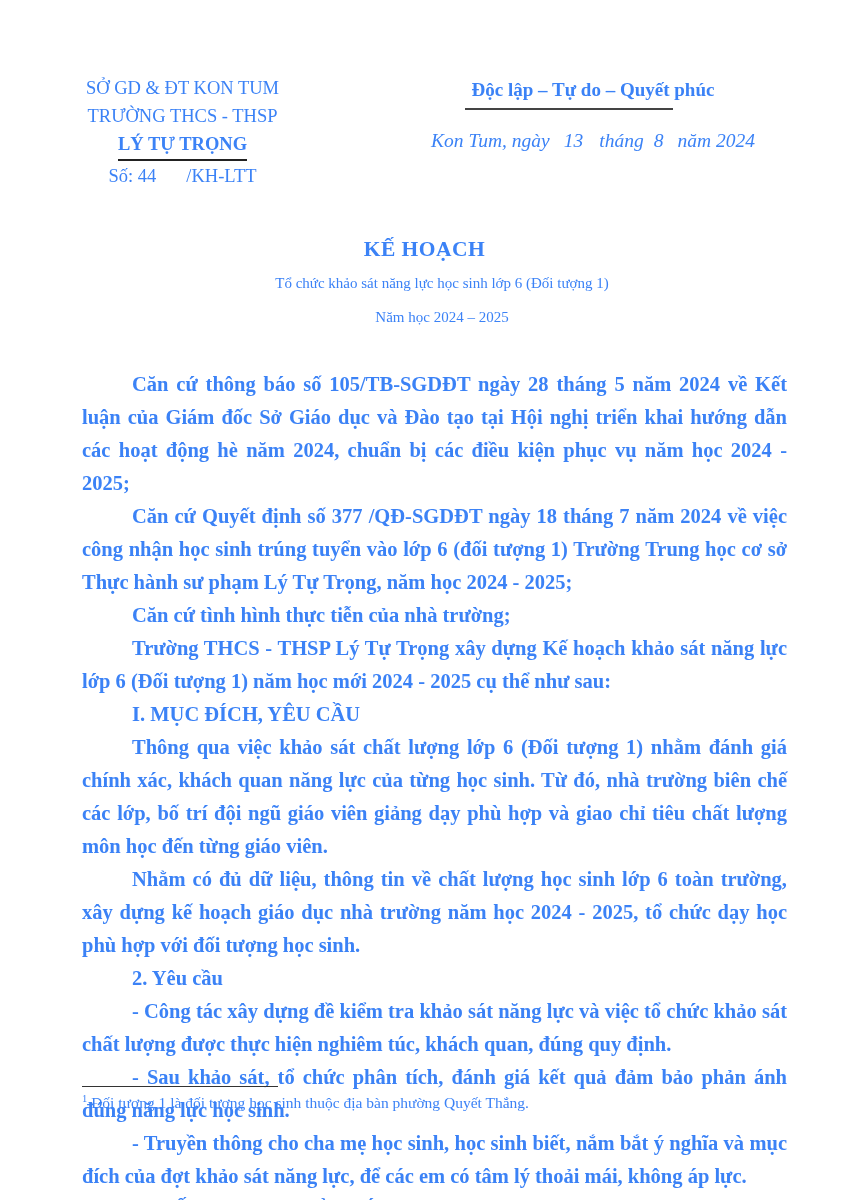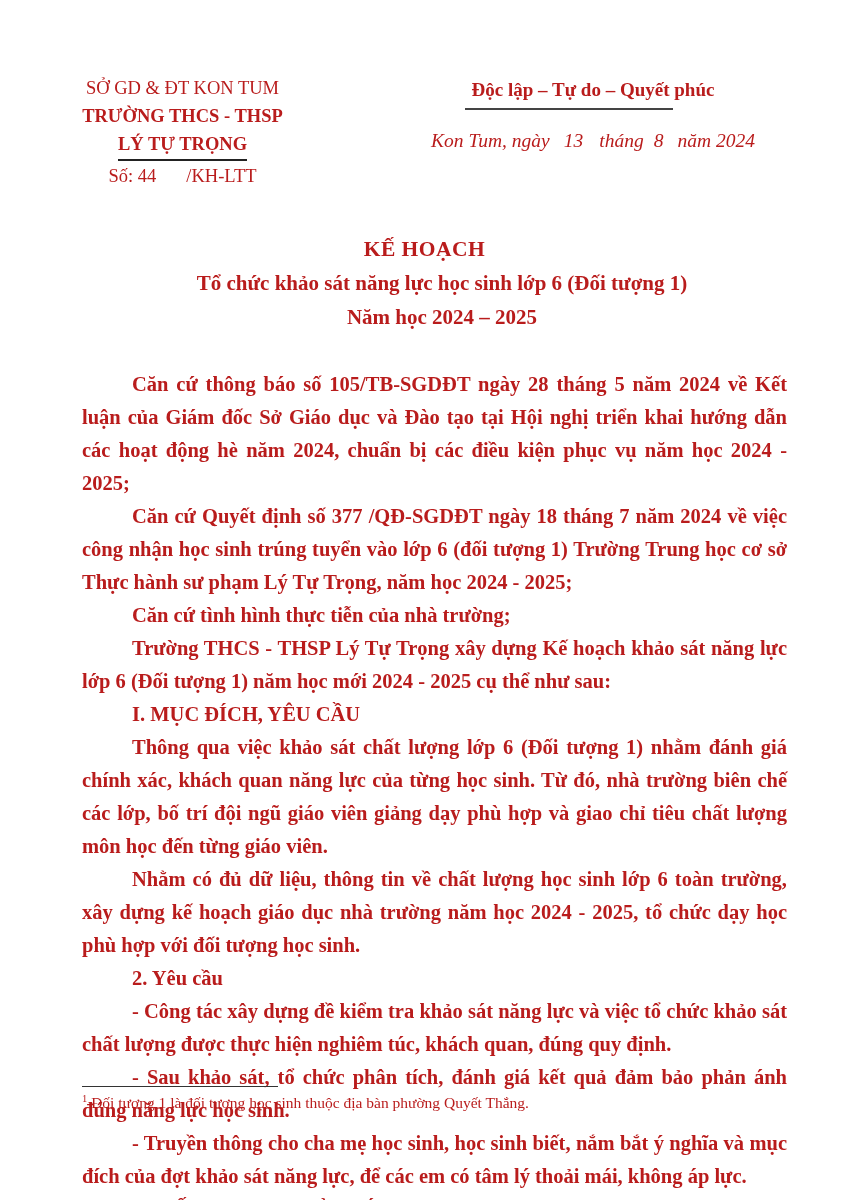--- a/index.html
+++ b/index.html
@@ -2,39 +2,39 @@
 <html lang="vi"><head>
 <meta charset="utf-8">
 <style>
   * { margin: 0; padding: 0; box-sizing: border-box; }
   html, body { background: #e8e8e8; }
   .page {
     position: relative;
     width: 849px;
     height: 1200px;
     background: #ffffff;
-    color: #b91c1c;
+    color: #3b82f6;
     font-family: "Liberation Serif", "DejaVu Serif", serif;
     overflow: hidden;
     margin: 0 auto;
   }
 
   
   .header {
     display: flex;
     justify-content: space-between;
     padding: 74px 50px 0 70px;
   }
   .header-left {
     width: 225px;
     text-align: center;
     font-size: 18.5px;
     line-height: 28px;
   }
-  .header-left .bold { font-weight: bold; }
+  .header-left .bold { font-weight: normal; }
   .school-name-underlined {
     display: inline-block;
     font-weight: bold;
     border-bottom: 2px solid #222;
     padding-bottom: 1px;
   }
   .doc-number { margin-top: 1px; }
   .numgap { display: inline-block; width: 30px; }
 
   .header-right {
@@ -72,22 +72,22 @@
     margin-top: 42px;
     text-align: center;
   }
   .title-main {
     font-weight: bold;
     font-size: 21.5px;
     line-height: 34px;
     letter-spacing: 0.5px;
   }
   .title-sub, .title-year {
-    font-weight: bold;
-    font-size: 21px;
+    font-weight: normal;
+    font-size: 15px;
     line-height: 34px;
     margin-left: 35px;
   }
 
   
   .body {
     margin: 34px 62px 0 82px;
     font-size: 20.5px;
     line-height: 33px;
     text-align: justify;

